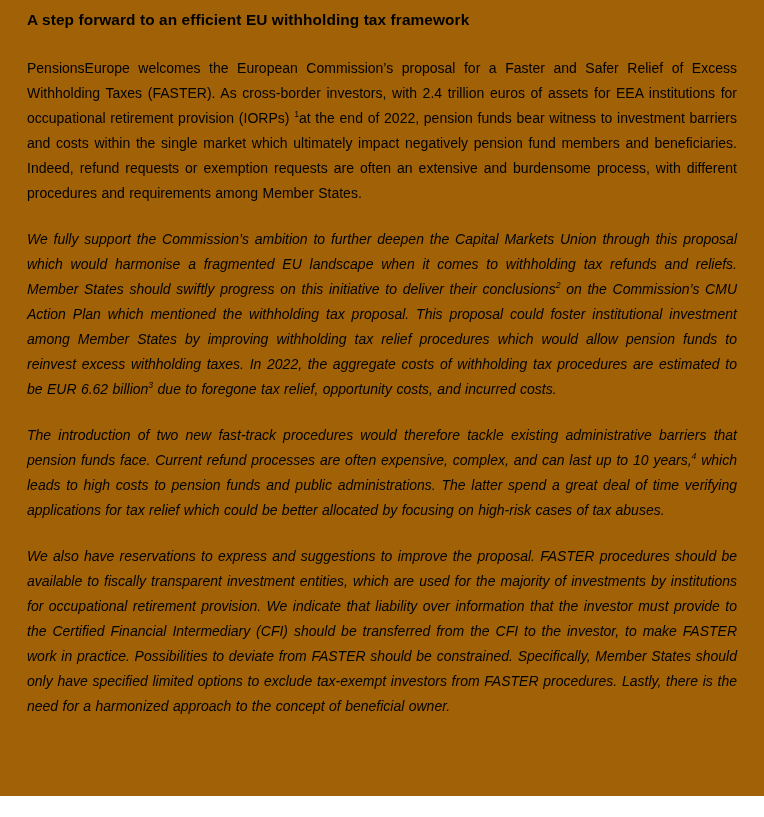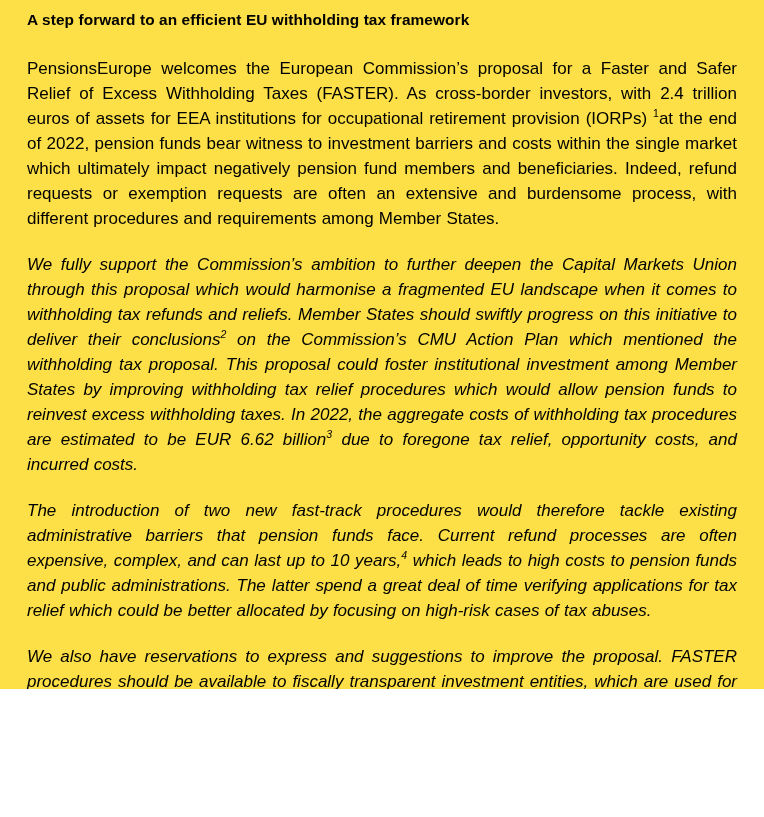--- a/index.html
+++ b/index.html
@@ -3,37 +3,37 @@
 <meta charset="utf-8">
 <style>
   html, body {
     margin: 0;
     padding: 0;
     background: #ffffff;
   }
   .page {
     position: relative;
     width: 764px;
-    height: 689px;
+    height: 796px;
     box-sizing: border-box;
-    background: #fde047;
+    background: #a16207;
     color: #000000;
     font-family: "Liberation Sans", "DejaVu Sans", sans-serif;
     padding: 7px 27px 0 27px;
     overflow: hidden;
   }
   .doc-title {
     font-size: 15.4px;
     font-weight: bold;
     line-height: 25px;
     margin: 0 0 24px 0;
     letter-spacing: 0.1px;
   }
   .para {
-    font-size: 17px;
+    font-size: 14px;
     line-height: 25px;
     text-align: justify;
     margin: 0;
     word-spacing: 0.5px;
   }
   .para + .para {
     margin-top: 21px;
     font-style: italic;
   }
   .para sup {

